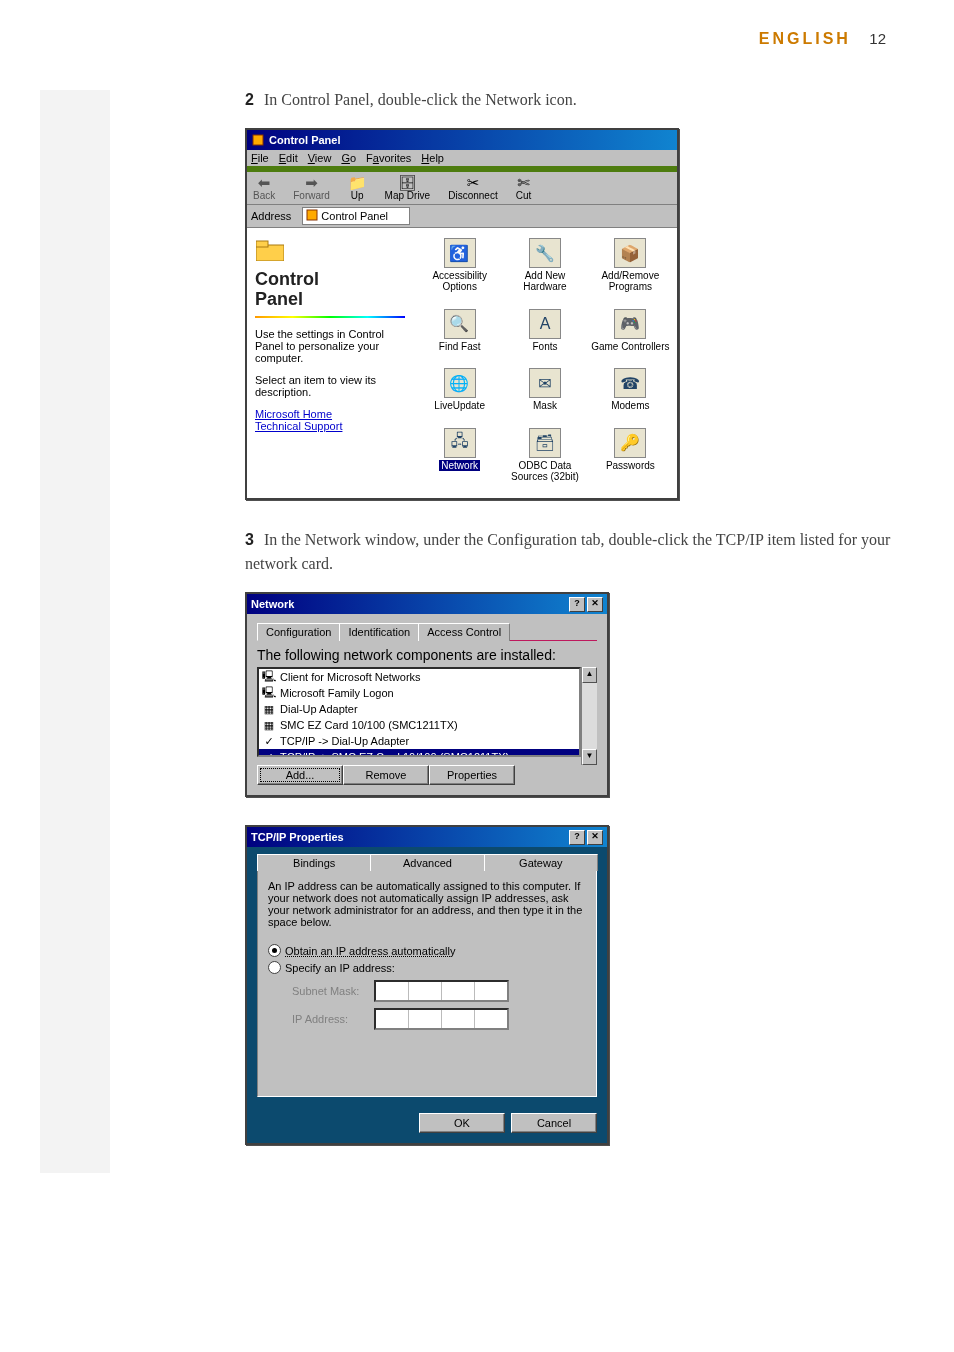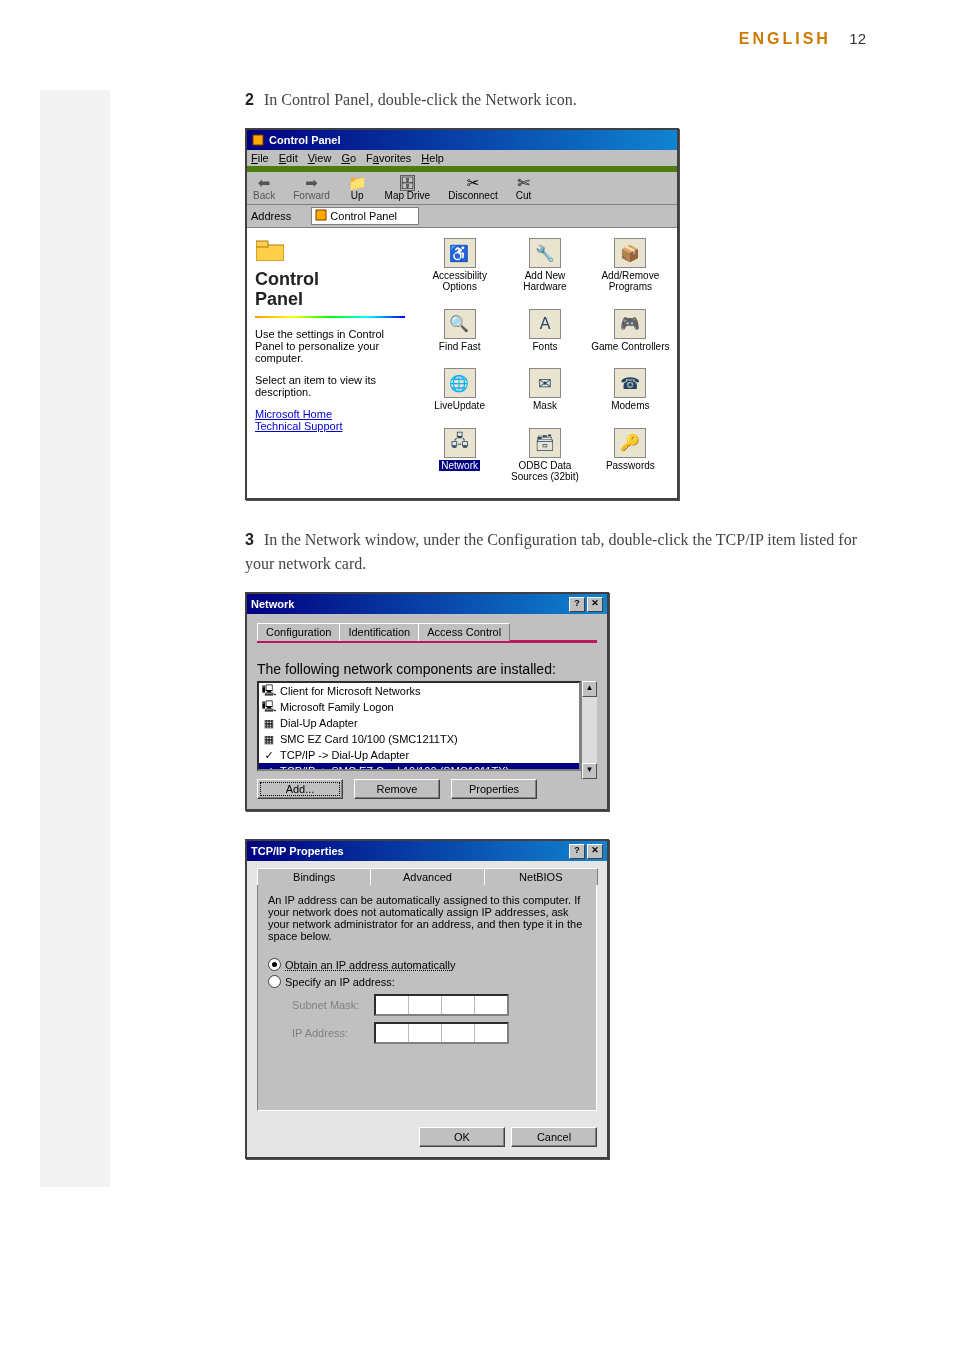--- a/index.html
+++ b/index.html
@@ -3,21 +3,21 @@
 <meta charset="utf-8">
 <style>
   body {
     margin: 0;
     font-family: Georgia, 'Times New Roman', serif;
     width: 954px;
     background: #fff;
     color: #333;
   }
   .page {
-    padding: 30px 80px 40px 40px;
+    padding: 30px 60px 40px 40px;
     position: relative;
   }
   .header {
     text-align: right;
     font-family: Arial, sans-serif;
     margin-bottom: 40px;
     padding-right: 8px;
   }
   .header-lang {
     color: #cc7a00;
@@ -119,21 +119,21 @@
     font-size: 10px;
     color: #555;
   }
   .tbitem.en { color: #000; }
   .tbitem .icon { font-size: 15px; display:block; line-height:15px; }
   .addrbar {
     display: flex;
     align-items: center;
     padding: 2px 4px;
     border-bottom: 1px solid #808080;
-    gap: 20px;
+    gap: 11px;
   }
   .addr-field {
     background: #fff;
     border: 1px solid #808080;
     flex: 0 0 auto;
     width: 100px;
     padding: 1px 3px;
     display: flex;
     align-items: center;
     gap: 3px;
@@ -206,22 +206,22 @@
   
   .dlg {
     width: 360px;
   }
   .dlg-body {
     padding: 8px 10px 10px;
     background: #c0c0c0;
   }
   .tabs {
     display: flex;
-    border-bottom: 3px solid #be185d;
-    margin-bottom: 18px;
+    border-bottom: 1px solid #be185d;
+    margin-bottom: 6px;
   }
   .tab {
     background: #c0c0c0;
     border: 1px solid #fff;
     border-bottom: none;
     border-right-color: #808080;
     padding: 2px 8px;
     font-size: 11px;
     position: relative;
     top: 1px;
@@ -249,21 +249,21 @@
     background: #000080;
     color: #fff;
   }
   .li-icon {
     width: 14px; height:14px;
     display:inline-flex;align-items:center;justify-content:center;
     font-size:11px;
   }
   .btnrow {
     display: flex;
-    gap: 11px;
+    gap: 0;
   }
   .btn98 {
     background: #c0c0c0;
     border: 1px solid #fff;
     border-right-color: #404040;
     border-bottom-color: #404040;
     box-shadow: inset -1px -1px 0 #808080;
     padding: 3px 12px;
     font-size: 11px;
     min-width: 60px;
@@ -284,21 +284,21 @@
     height: 14px;
     background: #c0c0c0;
     border: 1px solid #fff;
     border-right-color:#505050;border-bottom-color:#505050;
     text-align:center;font-size:8px;line-height:12px;
   }
   .listwrap { display:flex; }
   .listcol { flex:1; }
   
   .tcp { width: 360px; }
-  .tcp-body { padding: 6px 10px 10px; background:#e5e5e5; }
+  .tcp-body { padding: 6px 10px 10px; background:#0c4a6e; }
   .tabs2 {
     display: flex;
     flex-wrap: wrap;
   }
   .tabs2 .tab { font-size:11px; padding:2px 10px; }
   .tabrow { display:flex; width:100%; }
   .panel {
     border: 1px solid #808080;
     border-top-color:#808080;border-left-color:#808080;
     border-right-color:#fff;border-bottom-color:#fff;
@@ -493,21 +493,21 @@
         <span>TCP/IP Properties</span>
         <span class="tb-spacer"></span>
         <div class="tb-btn">?</div>
         <div class="tb-btn">✕</div>
       </div>
       <div class="tcp-body">
         <div class="tabs2">
           <div class="tabrow">
             <div class="tab" style="flex:1;text-align:center;">Bindings</div>
             <div class="tab" style="flex:1;text-align:center;">Advanced</div>
-            <div class="tab" style="flex:1;text-align:center;">NetBIOS</div>
+            <div class="tab" style="flex:1;text-align:center;">Gateway</div>
           </div>
         </div>
         <div class="panel">
           <div style="font-size:11px;margin-bottom:16px;">An IP address can be automatically assigned to this computer. If your network does not automatically assign IP addresses, ask your network administrator for an address, and then type it in the space below.</div>
           <div class="radio-row">
             <span class="radio-dot checked"></span>
             <span class="radio-label">Obtain an IP address automatically</span>
           </div>
           <div class="radio-row">
             <span class="radio-dot"></span>

